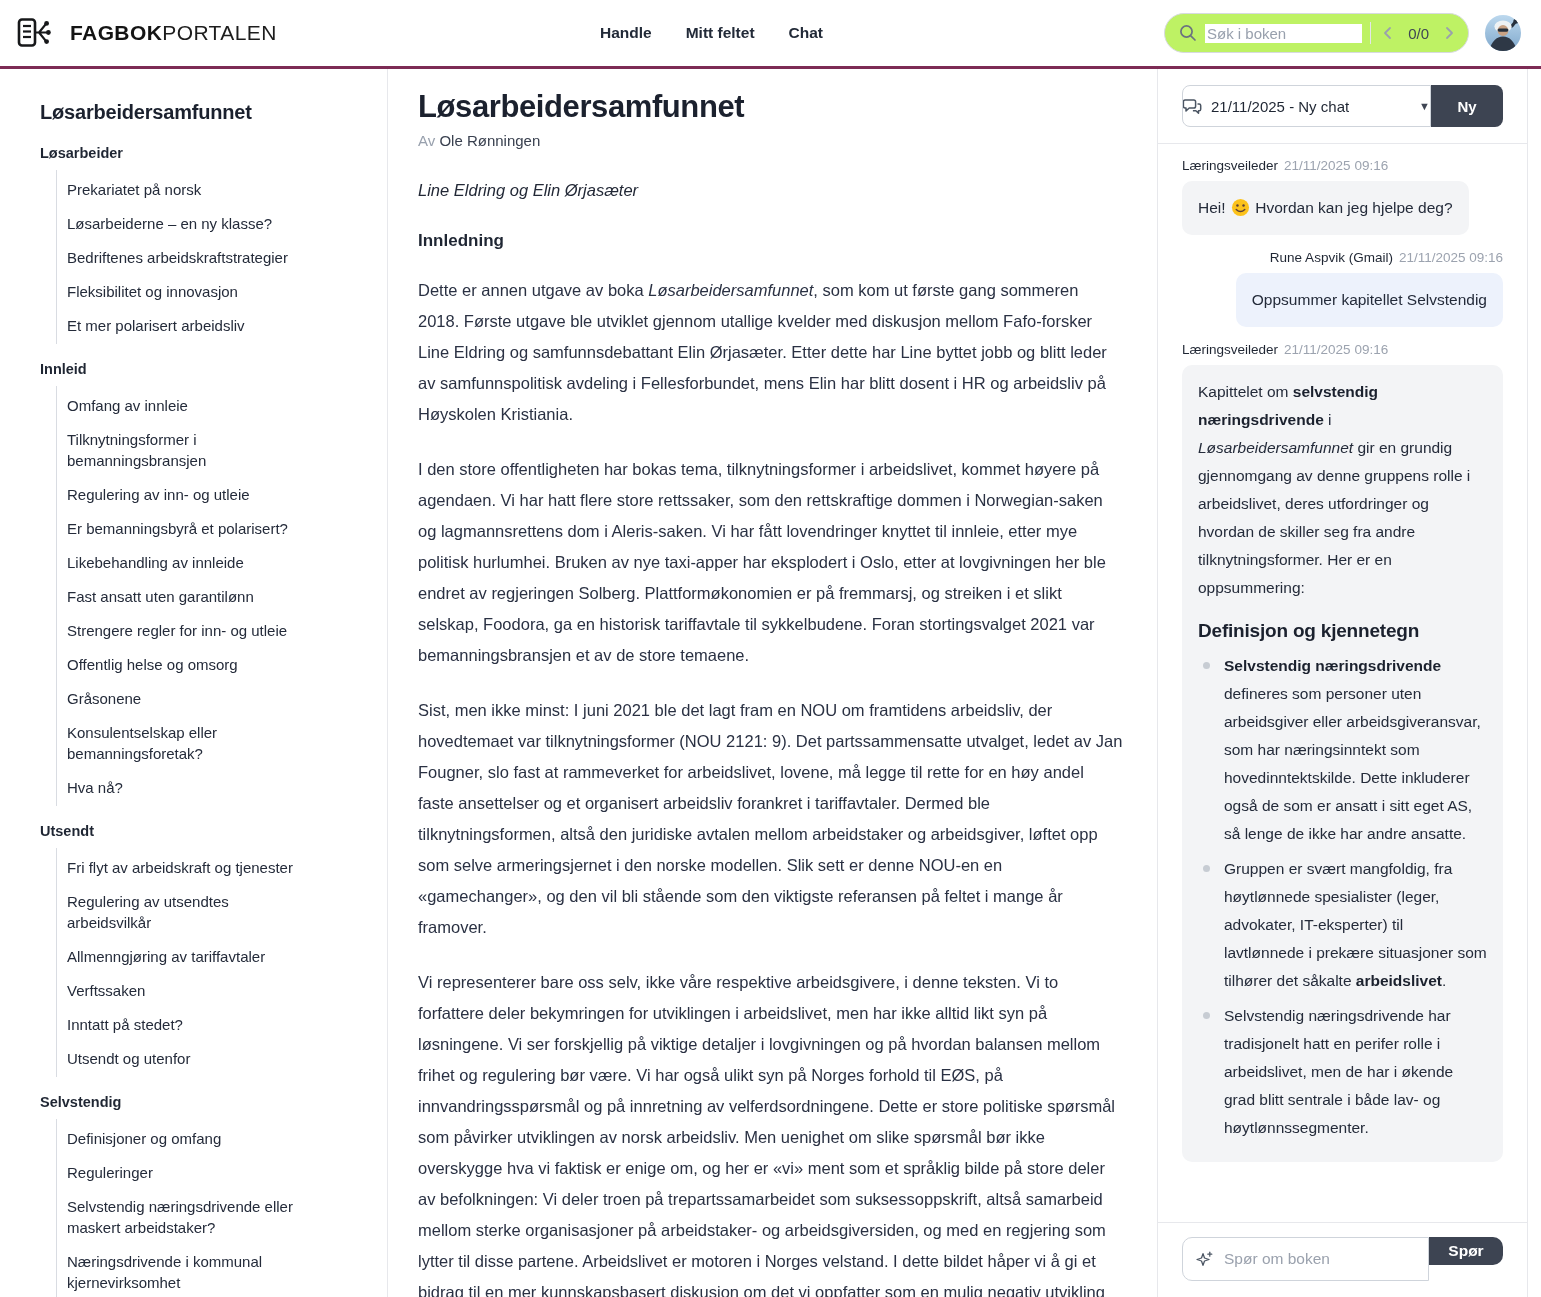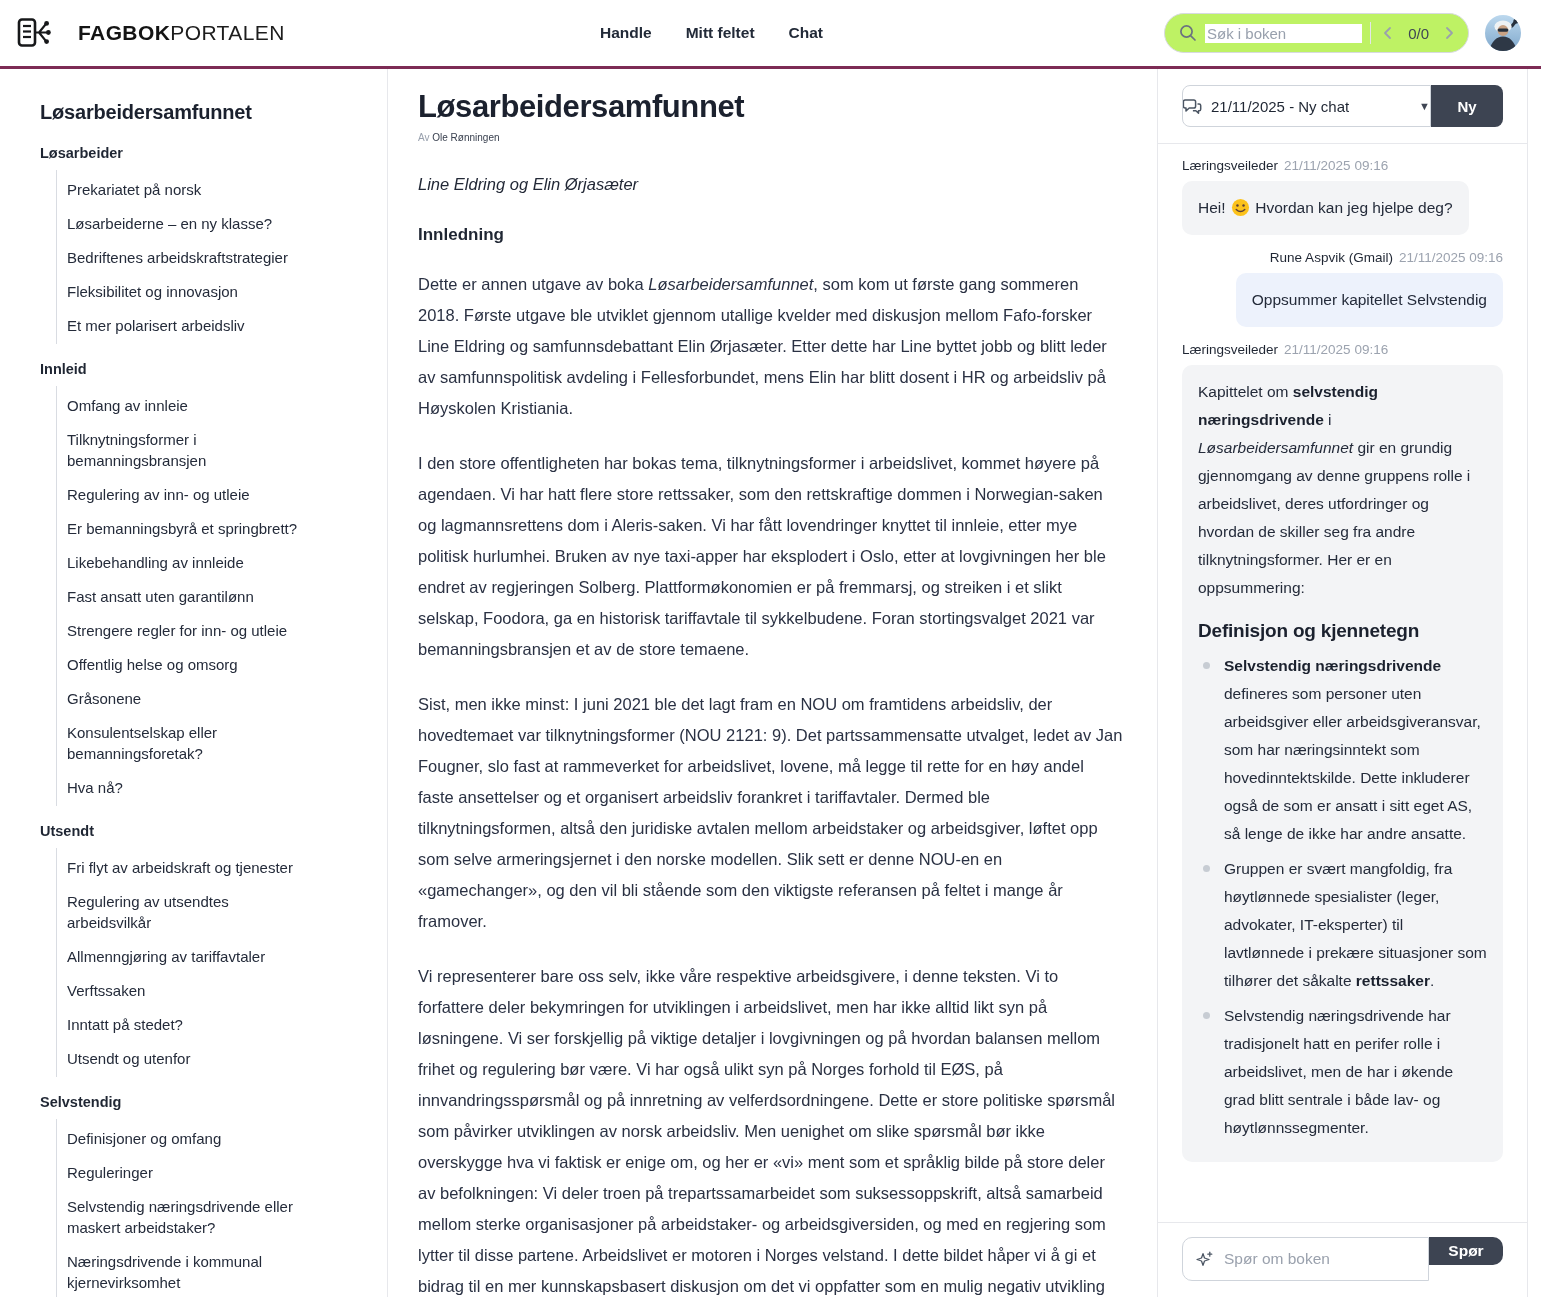--- a/index.html
+++ b/index.html
@@ -7,21 +7,21 @@
     --bubble-gray:#f3f4f6; --bubble-blue:#edf2fc;
     --border:#e7e8ec; --ink:#242b3a; --ink-dark:#1b212e; --muted:#9ca3af;
   }
   *{box-sizing:border-box}
   html,body{margin:0;padding:0;background:#fff}
   body{width:1541px;height:1297px;overflow:hidden;font-family:"Liberation Sans",sans-serif;color:var(--ink)}
   .page{width:1541px;height:1297px;display:flex;flex-direction:column;background:#fff}
 
   
   .header{height:69px;flex:0 0 69px;display:flex;align-items:center;padding:0 20px 0 16px;border-bottom:3px solid var(--accent-line);position:relative;background:#fff}
-  .brand{display:flex;align-items:center;gap:26px;cursor:pointer}
+  .brand{display:flex;align-items:center;gap:18px;cursor:pointer}
   .brand-text{font-size:21px;letter-spacing:.4px;color:#141414;white-space:nowrap}
   .brand-bold{font-weight:800}
   .brand-light{font-weight:400;color:#1d1d1d}
   .nav{position:absolute;left:600px;top:0;height:66px;display:flex;align-items:center;gap:34px}
   .nav-item{font-weight:700;font-size:15.5px;color:#222a38;text-decoration:none;cursor:pointer}
   .header-right{margin-left:auto;display:flex;align-items:center;gap:16px}
   .search-pill{width:305px;height:40px;border:1px solid #d7dae0;border-radius:20px;display:flex;align-items:center;padding:0 10px 0 14px;gap:8px;background:#bef264}
   .search-pill input{border:none;outline:none;flex:1;min-width:0;font-size:15px;font-family:inherit;color:#333}
   .search-pill input::placeholder{color:#98a0ad}
   .search-divider{width:1px;height:22px;background:#e3e5e9}
@@ -36,21 +36,21 @@
   .sidebar{width:388px;flex:0 0 388px;border-right:1px solid var(--border);padding:26px 26px 0 40px;overflow:hidden}
   .sidebar-title{font-size:20px;font-weight:800;color:var(--ink-dark);margin:6px 0 12px;letter-spacing:-.2px}
   .toc-heading{font-size:14.5px;font-weight:700;color:#1f2633;padding:9px 0;margin-top:8px;cursor:pointer}
   .toc-items{list-style:none;margin:0 0 0 16px;padding:2px 0 2px 10px;border-left:1px solid #d9dce2}
   .toc-items li{padding:6.5px 0}
   .toc-item{font-size:15px;line-height:21px;color:#242b3a;text-decoration:none;cursor:pointer;display:block;max-width:250px}
 
   
   .main{flex:1;min-width:0;padding:18px 34px 0 30px;overflow:hidden}
   .article-title{font-size:31px;font-weight:800;color:var(--ink-dark);margin:2px 0 7px;letter-spacing:-.4px}
-  .byline{font-size:10px}
+  .byline{font-size:15px}
   .byline-prefix{color:#98a0ad}
   .byline-author{color:#39404f;font-weight:500}
   .authors-line{font-style:italic;font-size:16.5px;margin-top:32px;color:#222836}
   .section-heading{font-size:17px;font-weight:700;margin-top:31px;color:#1f2633}
   .article-p{font-size:16.5px;line-height:31px;color:#2a3143;margin:24px 0;max-width:724px}
   .i{font-style:italic}
   .b{font-weight:700;color:var(--ink-dark)}
 
   
   .chat{width:371px;flex:0 0 371px;border-left:1px solid var(--border);border-right:1px solid var(--border);display:flex;flex-direction:column;padding:16px 24px 16px 24px;min-height:0}
@@ -181,21 +181,21 @@
               <li>
                 <a class="toc-item">Omfang av innleie</a>
               </li>
               <li>
                 <a class="toc-item">Tilknytningsformer i bemanningsbransjen</a>
               </li>
               <li>
                 <a class="toc-item">Regulering av inn- og utleie</a>
               </li>
               <li>
-                <a class="toc-item">Er bemanningsbyrå et springbrett?</a>
+                <a class="toc-item">Er bemanningsbyrå et polarisert?</a>
               </li>
               <li>
                 <a class="toc-item">Likebehandling av innleide</a>
               </li>
               <li>
                 <a class="toc-item">Fast ansatt uten garantilønn</a>
               </li>
               <li>
                 <a class="toc-item">Strengere regler for inn- og utleie</a>
               </li>
@@ -303,21 +303,21 @@
               <div class="bubble-p"><span>Oppsummer kapitellet Selvstendig</span></div>
             </div>
           </div>
           <div class="msg left">
             <div class="meta"><span class="author">Læringsveileder</span><span class="time">21/11/2025 09:16</span></div>
             <div class="bubble gray">
               <div class="bubble-p"><span>Kapittelet om </span><span class="b ">selvstendig næringsdrivende</span><span> i </span><span class="i">Løsarbeidersamfunnet</span><span> gir en grundig gjennomgang av denne gruppens rolle i arbeidslivet, deres utfordringer og hvordan de skiller seg fra andre tilknytningsformer. Her er en oppsummering:</span></div>
               <div class="bubble-h3">Definisjon og kjennetegn</div>
               <ul class="bubble-ul">
                 <li><span class="b ">Selvstendig næringsdrivende</span><span> defineres som personer uten arbeidsgiver eller arbeidsgiveransvar, som har næringsinntekt som hovedinntektskilde. Dette inkluderer også de som er ansatt i sitt eget AS, så lenge de ikke har andre ansatte.</span></li>
-                <li><span>Gruppen er svært mangfoldig, fra høytlønnede spesialister (leger, advokater, IT-eksperter) til lavtlønnede i prekære situasjoner som tilhører det såkalte </span><span class="b ">rettssaker</span><span>.</span></li>
+                <li><span>Gruppen er svært mangfoldig, fra høytlønnede spesialister (leger, advokater, IT-eksperter) til lavtlønnede i prekære situasjoner som tilhører det såkalte </span><span class="b ">arbeidslivet</span><span>.</span></li>
                 <li><span>Selvstendig næringsdrivende har tradisjonelt hatt en perifer rolle i arbeidslivet, men de har i økende grad blitt sentrale i både lav- og høytlønnssegmenter.</span></li>
               </ul>
             </div>
           </div>
         </div>
       <div class="chat-bottom-divider"></div>
       <div class="chat-input-row">
         <div class="ask-box">
           <svg width="19" height="19" viewBox="0 0 19 19">
             <path d="M8 3.6 L9.5 8 L14 9.5 L9.5 11 L8 15.4 L6.5 11 L2 9.5 L6.5 8 Z" fill="none" stroke="#4b5563" stroke-width="1.3" stroke-linejoin="round"></path>

